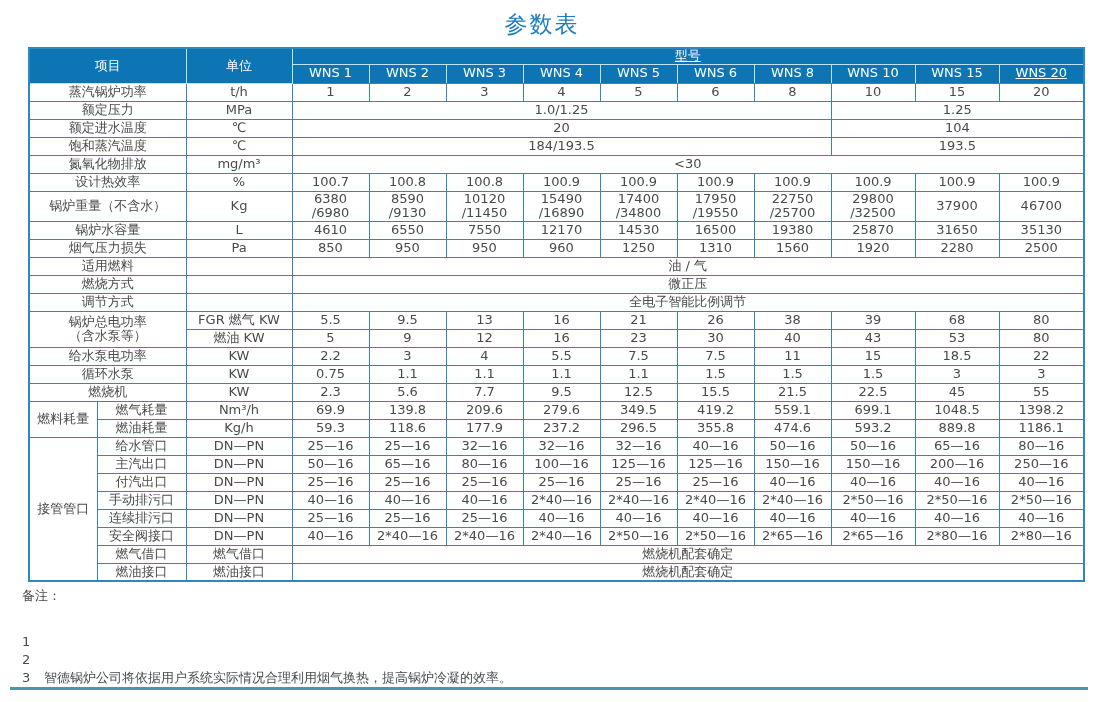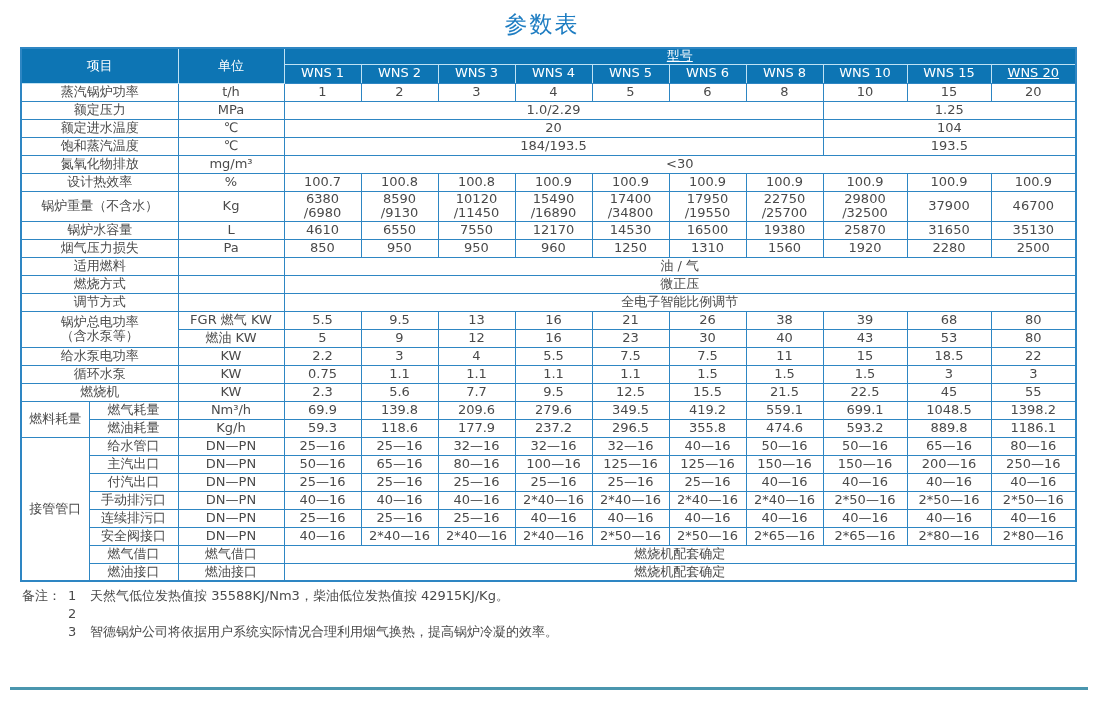--- a/index.html
+++ b/index.html
@@ -17,41 +17,41 @@
     color:var(--text);
   }
   .page{position:relative;width:1100px;height:702px;overflow:hidden;}
   .title{
     margin:9px 16px 7px 0;text-align:center;
     font-size:23px;font-weight:500;letter-spacing:2px;
     color:var(--title);
   }
   table.tbl{
     border-collapse:collapse;table-layout:fixed;
-    width:928px;margin-left:20px;
+    width:928px;margin-left:28px;
     border:2px solid var(--border);
   }
   .tbl th,.tbl td{
     border:1.5px solid var(--border);
     font-size:13px;text-align:center;vertical-align:middle;
     padding:0 2px;height:18px;line-height:1.12;
     white-space:pre-line;overflow:hidden;
     font-weight:normal;color:var(--text);
   }
   .tbl thead th{
     background:var(--header-bg);color:#ffffff;
     border-color:#bfe2f4;
   }
   .tbl thead tr:first-child th{height:15px;}
   .tbl thead tr:last-child th{height:19px;border-bottom-color:var(--border);}
   .tbl thead th.corner{border-left-color:var(--border);}
   .tbl thead th.last{border-right-color:var(--border);text-decoration:underline;}
   .notes{
     margin:5px 0 0 22px;font-size:13px;line-height:1.38;
-    display:flex;align-items:flex-start;
+    display:flex;align-items:flex-start;flex-direction:column;
   }
   .notes-label{flex:0 0 46px;white-space:nowrap;}
   .note-line{display:flex;}
   .note-num{flex:0 0 22px;text-align:left;}
   .bottom-rule{
     position:absolute;left:10px;right:12px;bottom:12px;
     height:3px;background:var(--rule);
   }
 </style>
 </head>
@@ -107,21 +107,21 @@
           <td>5</td>
           <td>6</td>
           <td>8</td>
           <td>10</td>
           <td>15</td>
           <td>20</td>
         </tr>
         <tr>
           <td colspan="2" rowspan="1">额定压力</td>
           <td>MPa</td>
-          <td colspan="7">1.0/2.29</td>
+          <td colspan="7">1.0/1.25</td>
           <td colspan="3">1.25</td>
         </tr>
         <tr>
           <td colspan="2" rowspan="1">额定进水温度</td>
           <td>℃</td>
           <td colspan="7">20</td>
           <td colspan="3">104</td>
         </tr>
         <tr>
           <td colspan="2" rowspan="1">饱和蒸汽温度</td>
@@ -408,21 +408,20 @@
           <td colspan="10">燃烧机配套确定</td>
         </tr>
       </tbody>
   </table>
 
   <div class="notes">
     <span class="notes-label">备注：</span>
     <div class="notes-list" id="notes-list">
         <div class="note-line">
           <span class="note-num">1</span>
-          <span>天然气低位发热值按 35588KJ/Nm3，柴油低位发热值按 42915KJ/Kg。</span>
         </div>
         <div class="note-line">
           <span class="note-num">2</span>
         </div>
         <div class="note-line">
           <span class="note-num">3</span>
           <span>智德锅炉公司将依据用户系统实际情况合理利用烟气换热，提高锅炉冷凝的效率。</span>
         </div>
       </div>
   </div>

